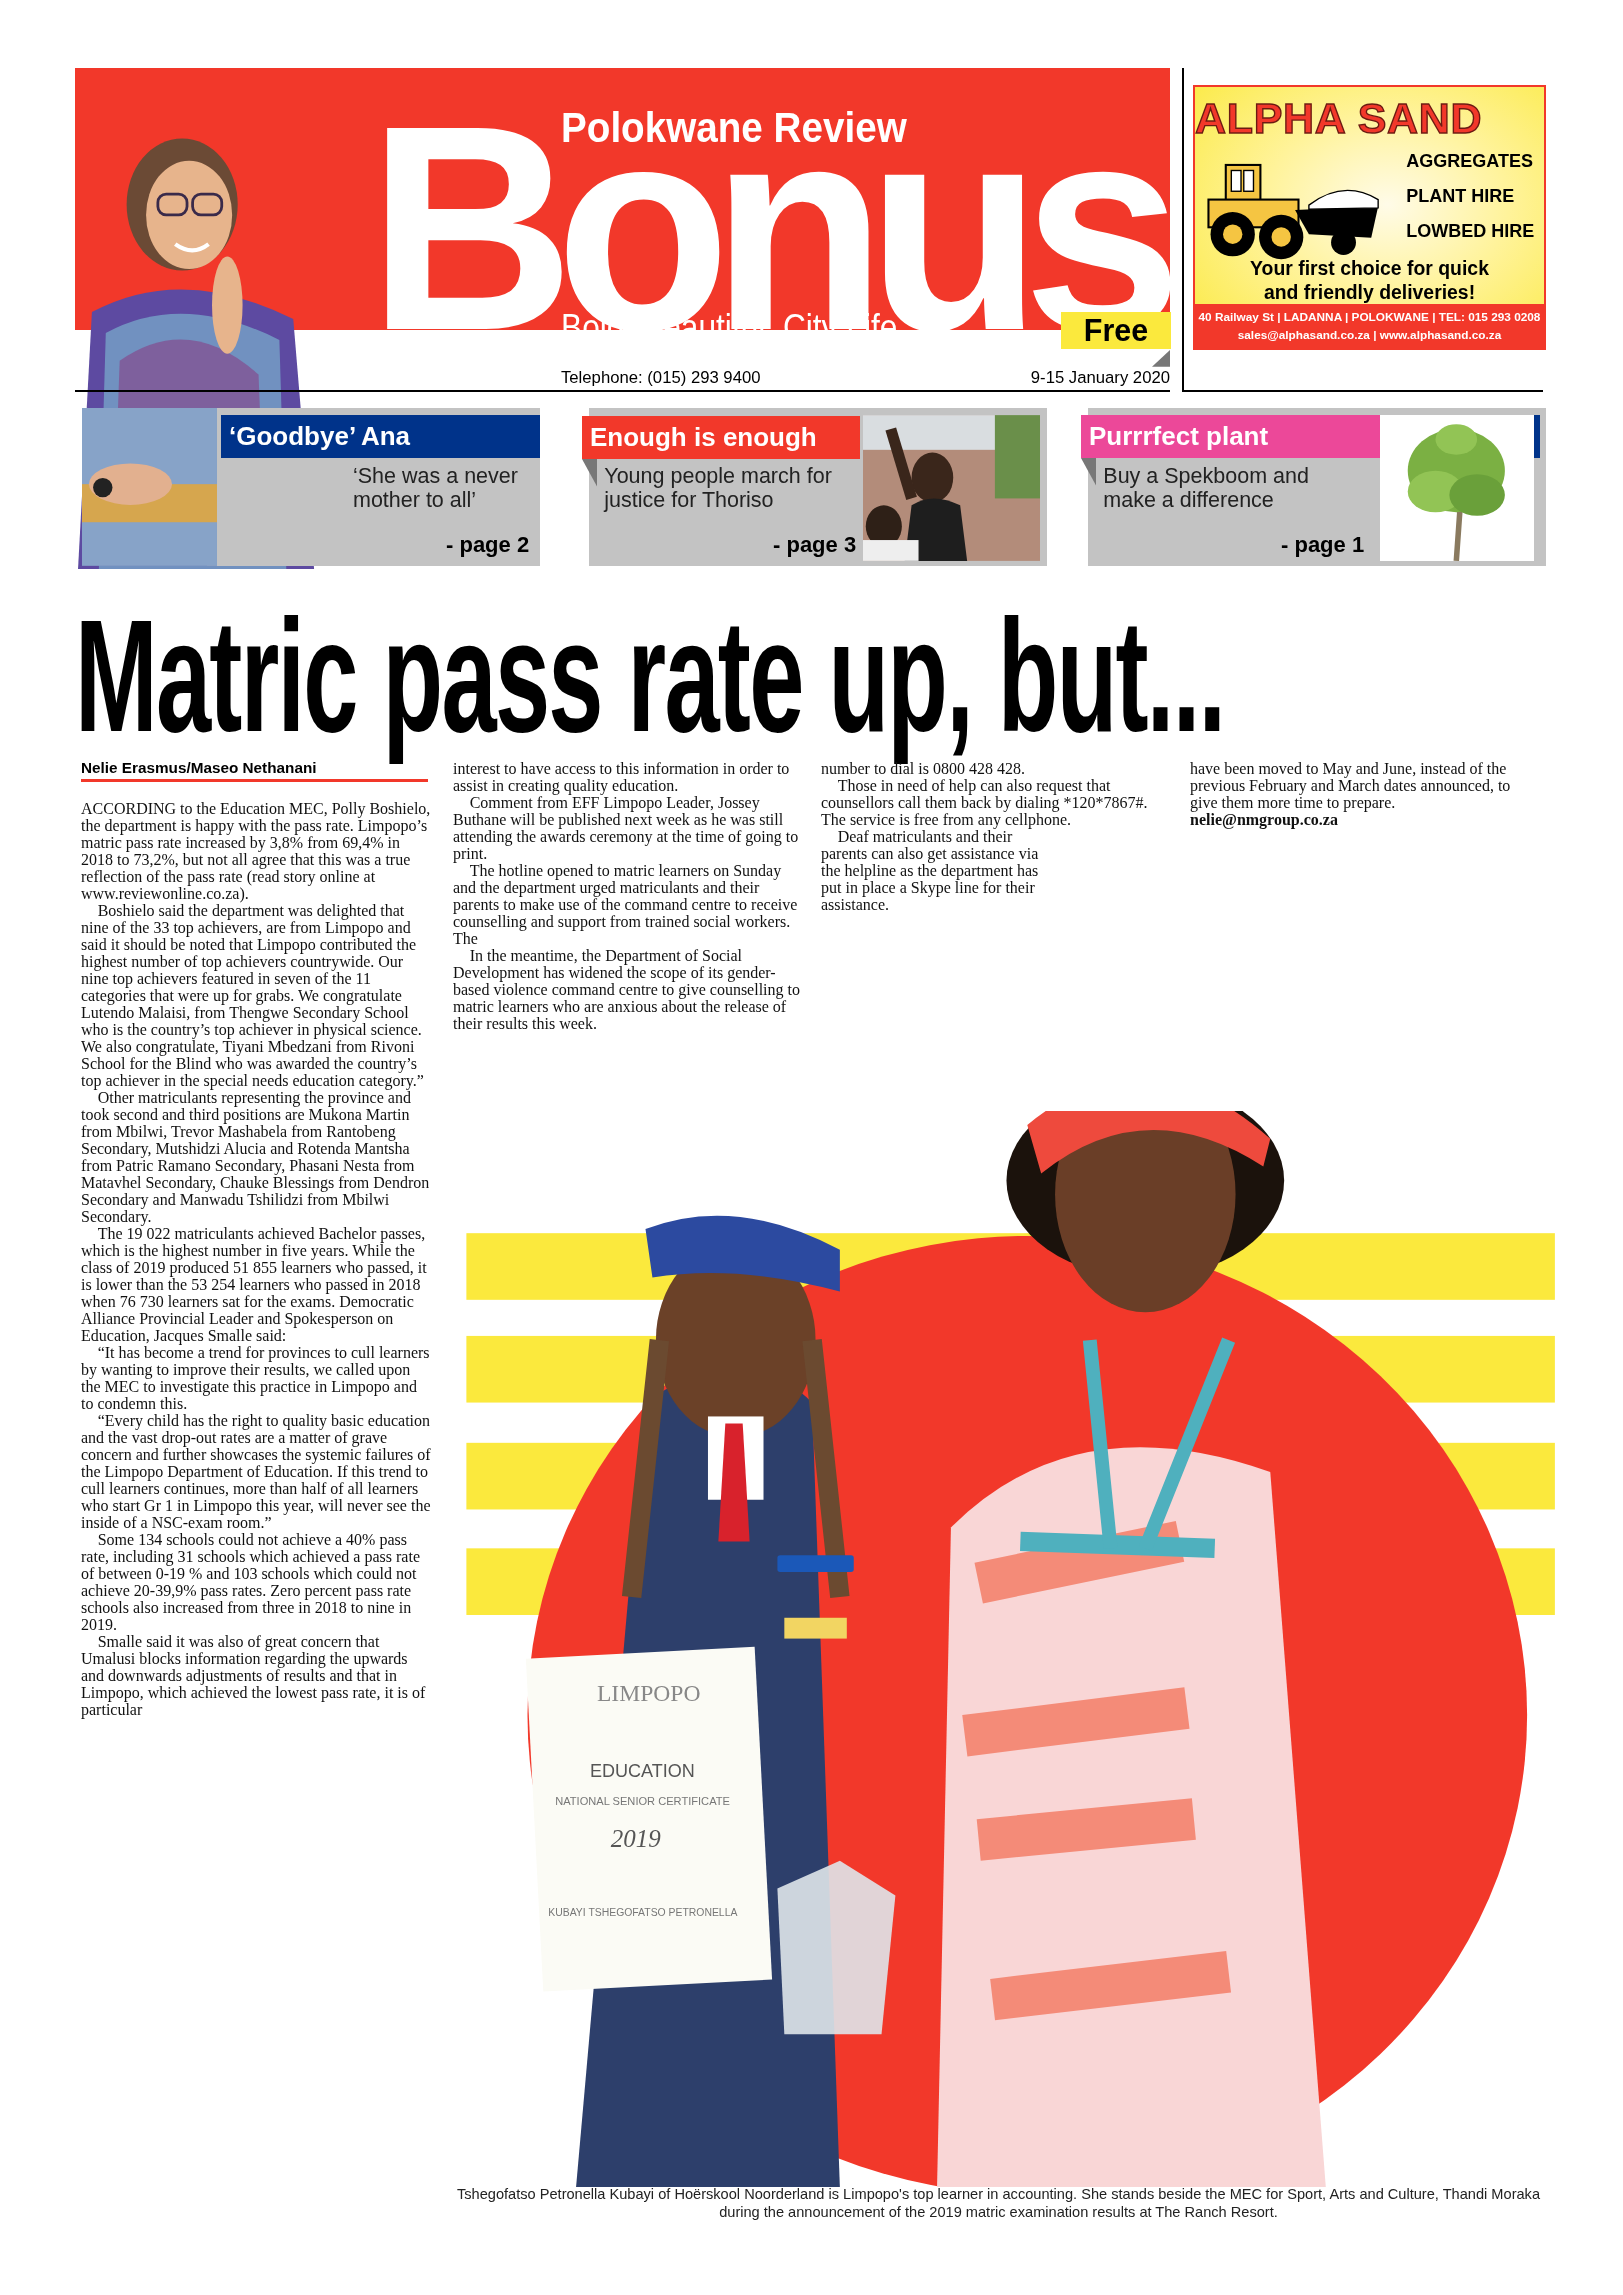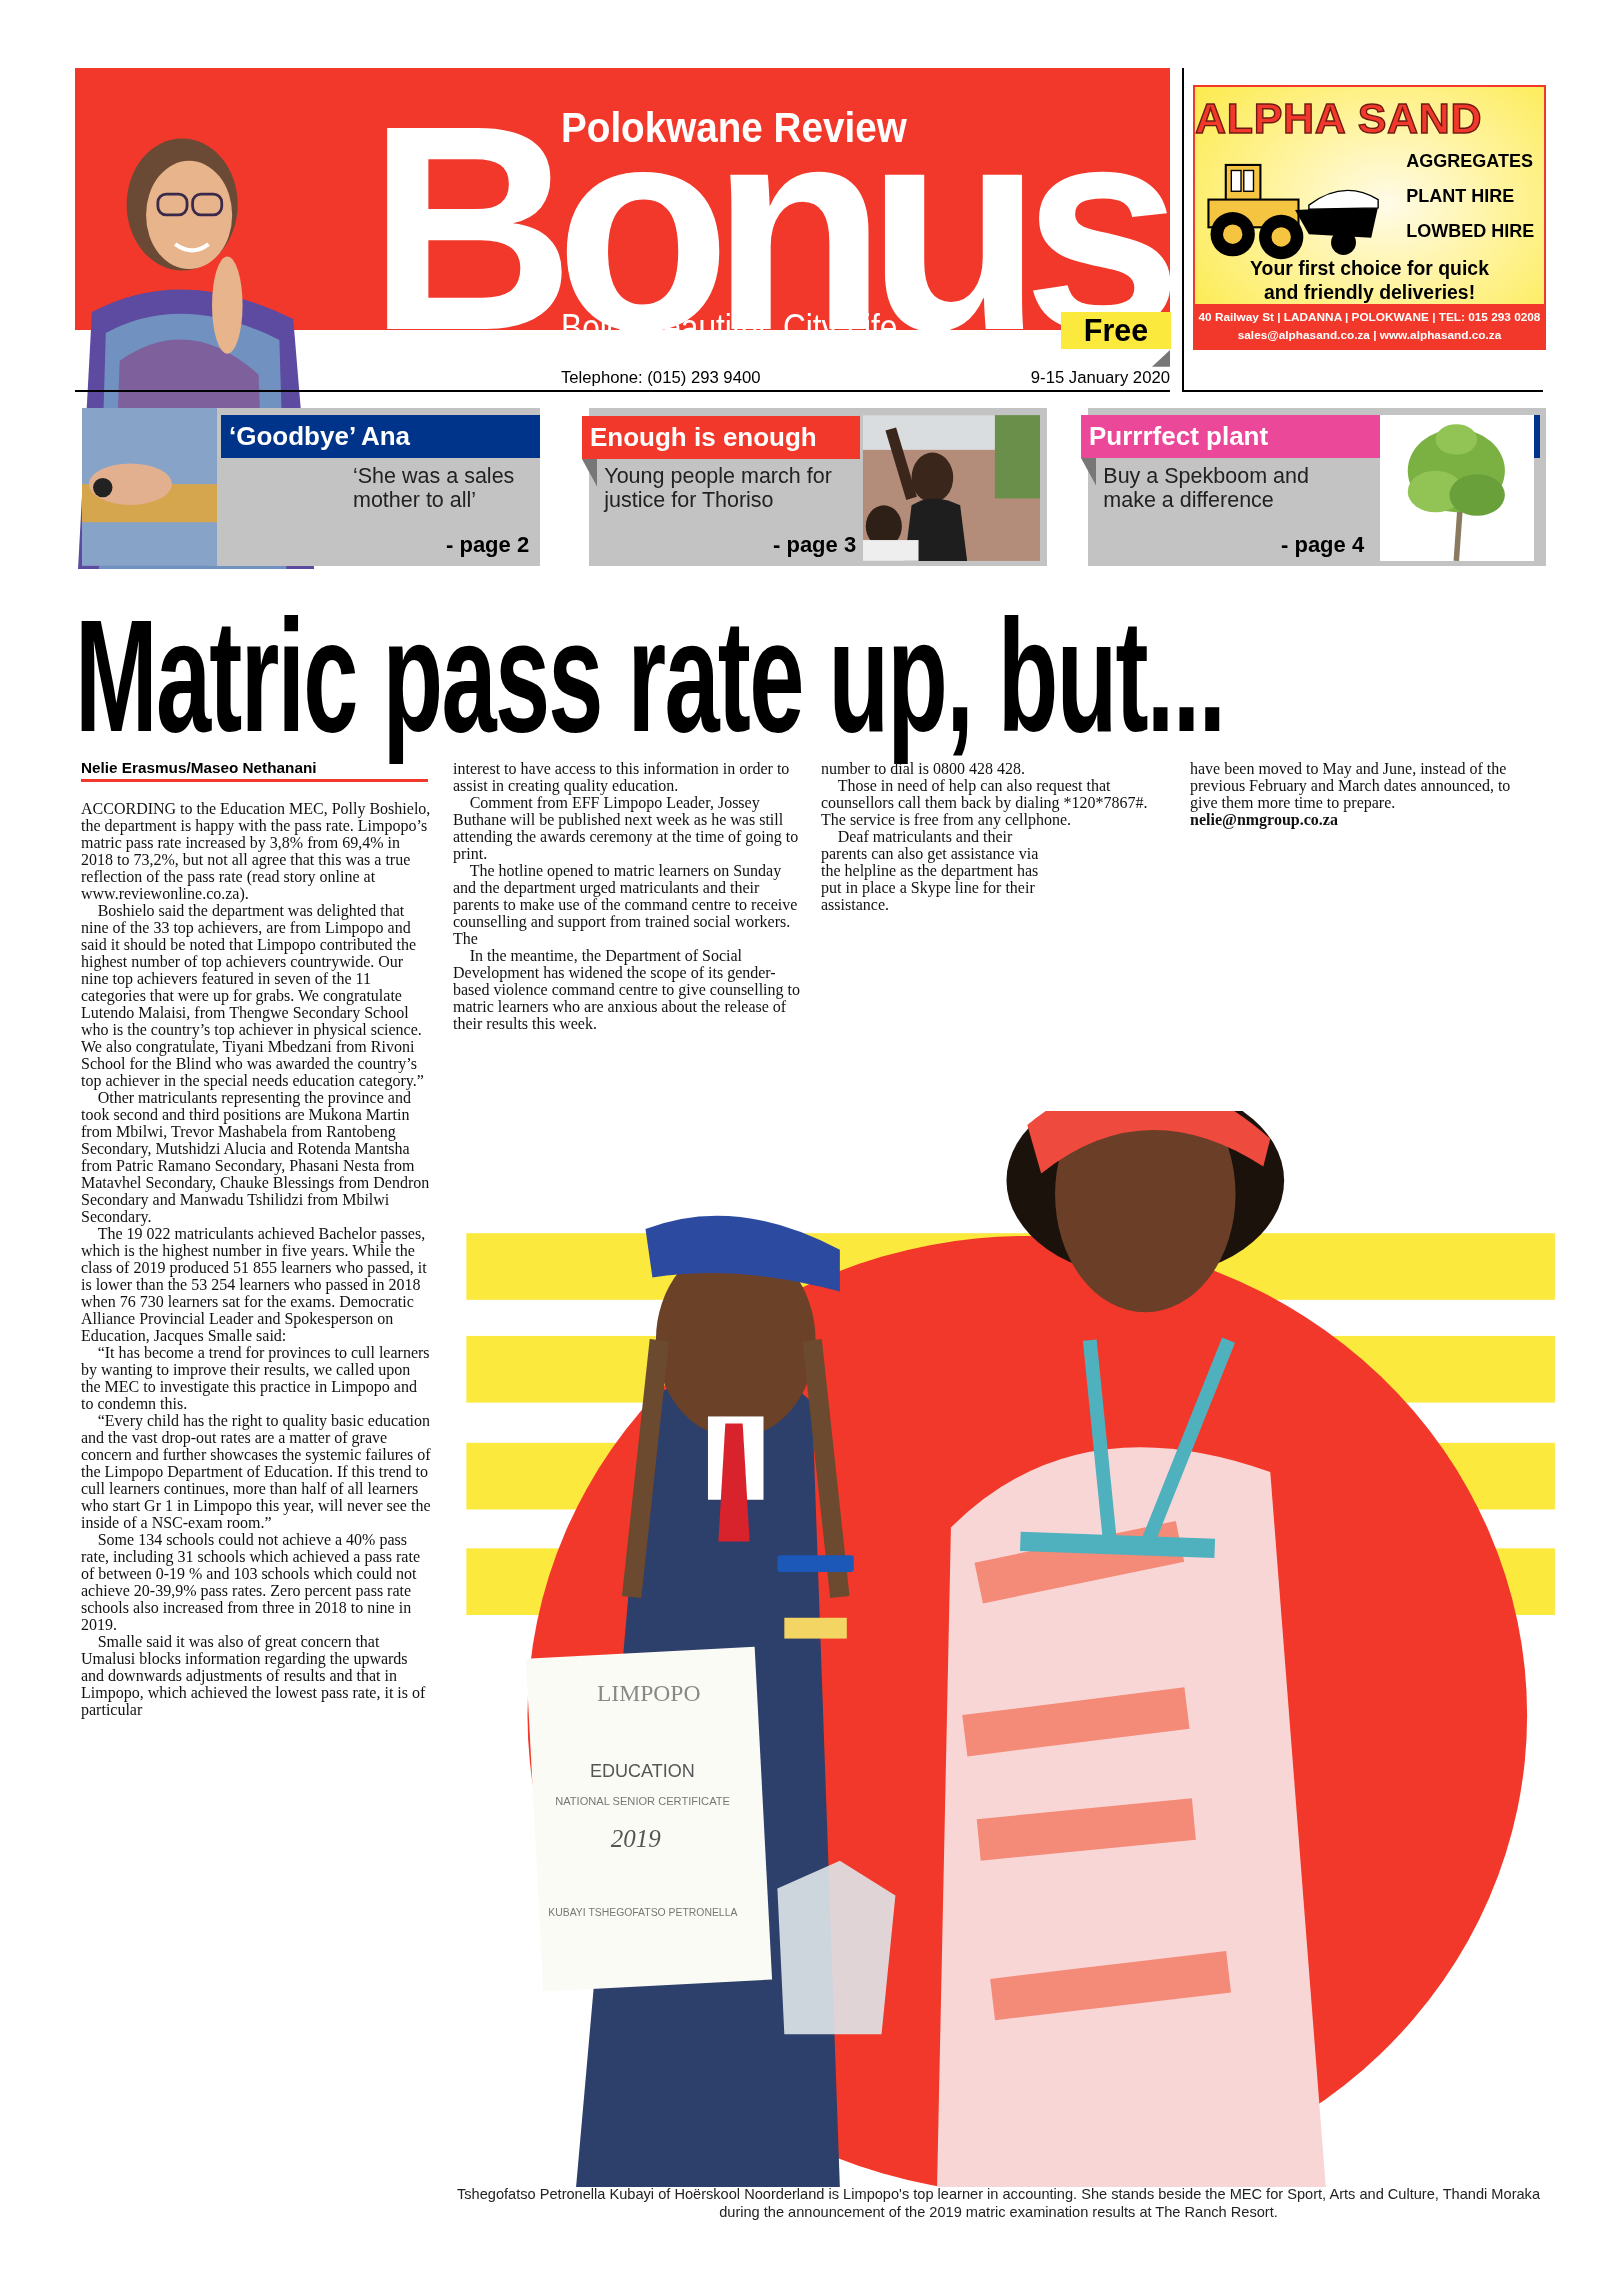--- a/index.html
+++ b/index.html
@@ -114,21 +114,21 @@
   <div class="abs" style="left:125px;top:0;width:333px;height:158px;background:#c3c3c3"></div>
   <svg class="teaser-photo" style="left:0;width:135px" viewBox="0 0 195 228">
     <rect width="195" height="228" fill="#6f7fb6"></rect>
     <path d="M0 0 L195 0 L195 228 L0 228 Z" fill="#9fc7da" opacity="0.5"></path>
     <rect x="0" y="110" width="195" height="55" fill="#d6a64e"></rect>
     <ellipse cx="70" cy="110" rx="60" ry="30" fill="#e2b08f"></ellipse>
     <circle cx="30" cy="115" r="14" fill="#222"></circle>
   </svg>
   <div class="teaser-head" style="left:139px;width:319px;background:#00338a;top:7px">‘Goodbye’ Ana</div>
   <div class="teaser-body" style="left:271px;top:57px">
-    <div>‘She was a sales</div>
+    <div>‘She was a never</div>
     <div>mother to all’</div>
   </div>
   <div class="teaser-page" style="left:364px;top:124px">- page 2</div>
 </div>
 
 <div class="abs teaser" style="left:589px;width:458px">
   <div class="teaser-head" style="left:-7px;width:278px;background:#f2382a;top:8.3px">Enough is enough</div>
   <div class="abs" style="left:-7px;top:51px;width:15.3px;height:28px;background:#777;clip-path:polygon(0 0,100% 0,100% 100%)"></div>
   <div class="teaser-body" style="left:15.3px;top:57px">
     <div>Young people march for</div>
@@ -148,21 +148,21 @@
 </div>
 
 <div class="abs teaser" style="left:1088px;width:458px">
   <div class="teaser-head" style="left:-7px;width:340px;background:#ec4899;top:7px">Purrrfect plant</div>
   <div class="abs" style="left:444px;top:7px;width:8.3px;height:43px;background:#00338a"></div>
   <div class="abs" style="left:-7px;top:50px;width:15.3px;height:28px;background:#777;clip-path:polygon(0 0,100% 0,100% 100%)"></div>
   <div class="teaser-body" style="left:15.3px;top:57px">
     <div>Buy a Spekboom and</div>
     <div>make a difference</div>
   </div>
-  <div class="teaser-page" style="left:193px;top:124px">- page 4</div>
+  <div class="teaser-page" style="left:193px;top:124px">- page 1</div>
   <svg class="teaser-photo" style="left:292px;width:154px;top:7px;height:146px;background:#fff" viewBox="0 0 222 210">
     <rect width="222" height="210" fill="#fff"></rect>
     <path d="M110 210 L115 140 L100 100" stroke="#8a7a5f" stroke-width="8" fill="none"></path>
     <ellipse cx="110" cy="80" rx="70" ry="60" fill="#7bb043"></ellipse>
     <ellipse cx="80" cy="110" rx="40" ry="30" fill="#92c455"></ellipse>
     <ellipse cx="140" cy="115" rx="40" ry="30" fill="#6aa03a"></ellipse>
     <ellipse cx="110" cy="35" rx="30" ry="22" fill="#92c455"></ellipse>
   </svg>
 </div>
 

